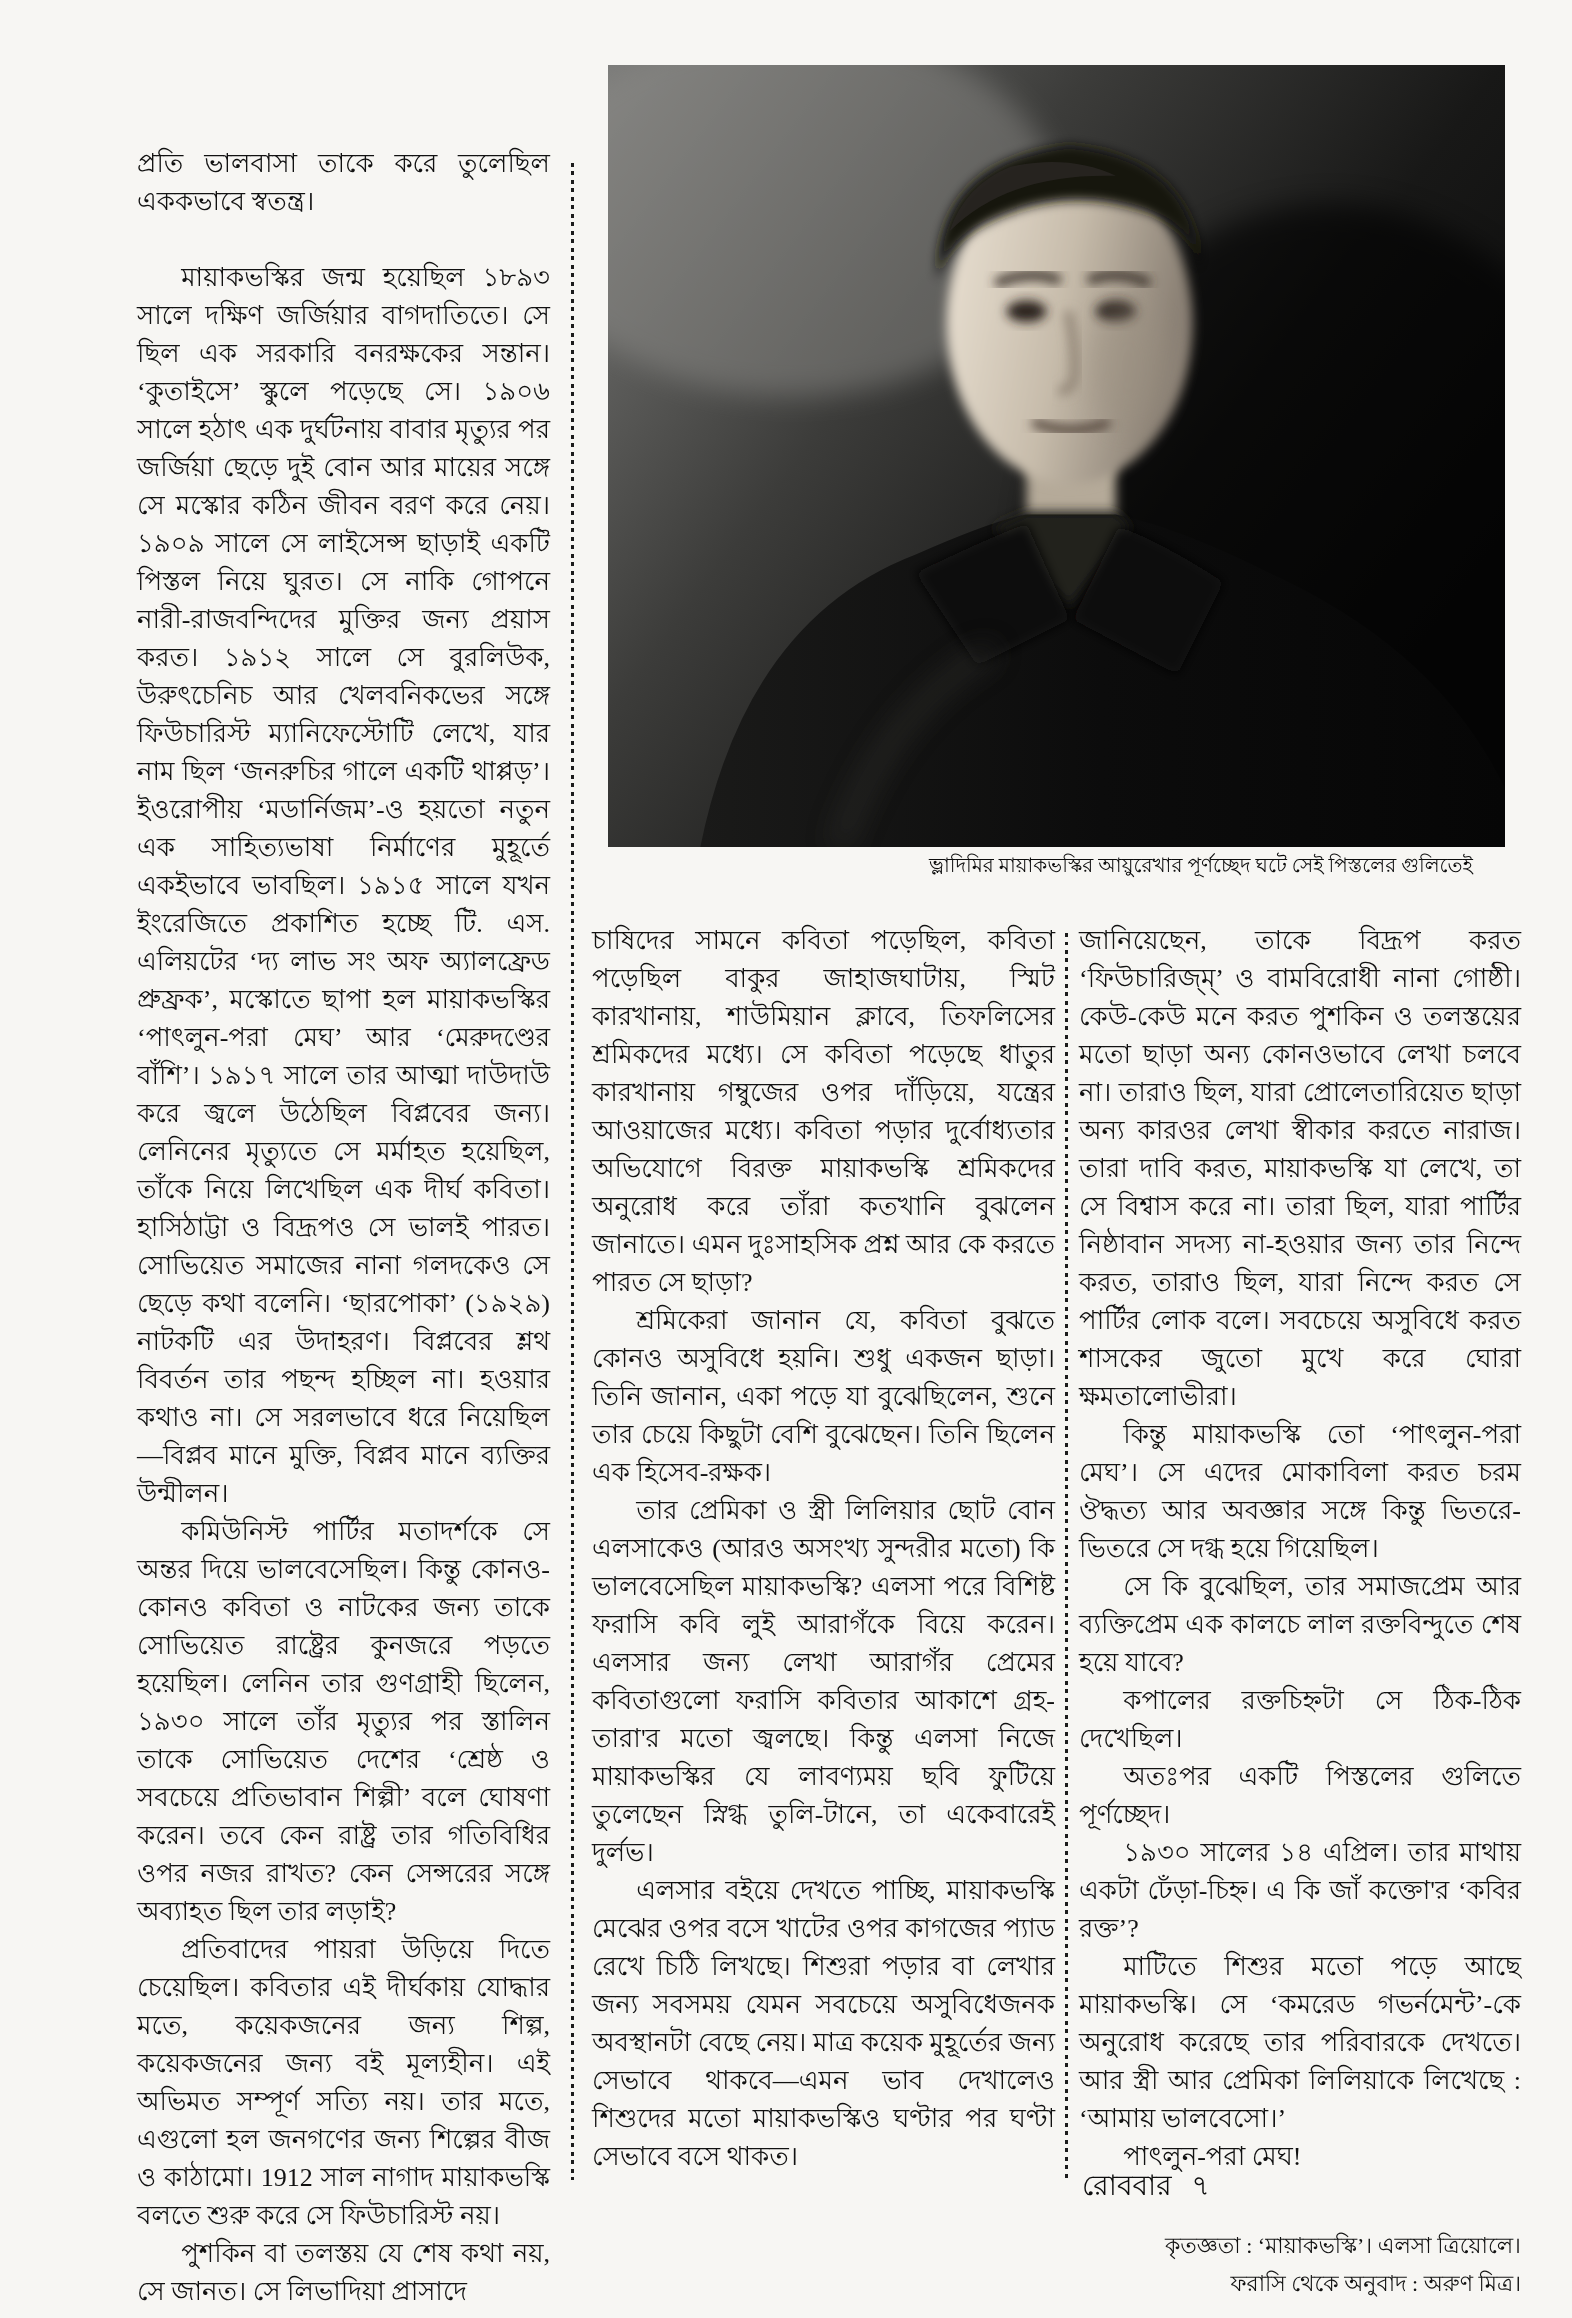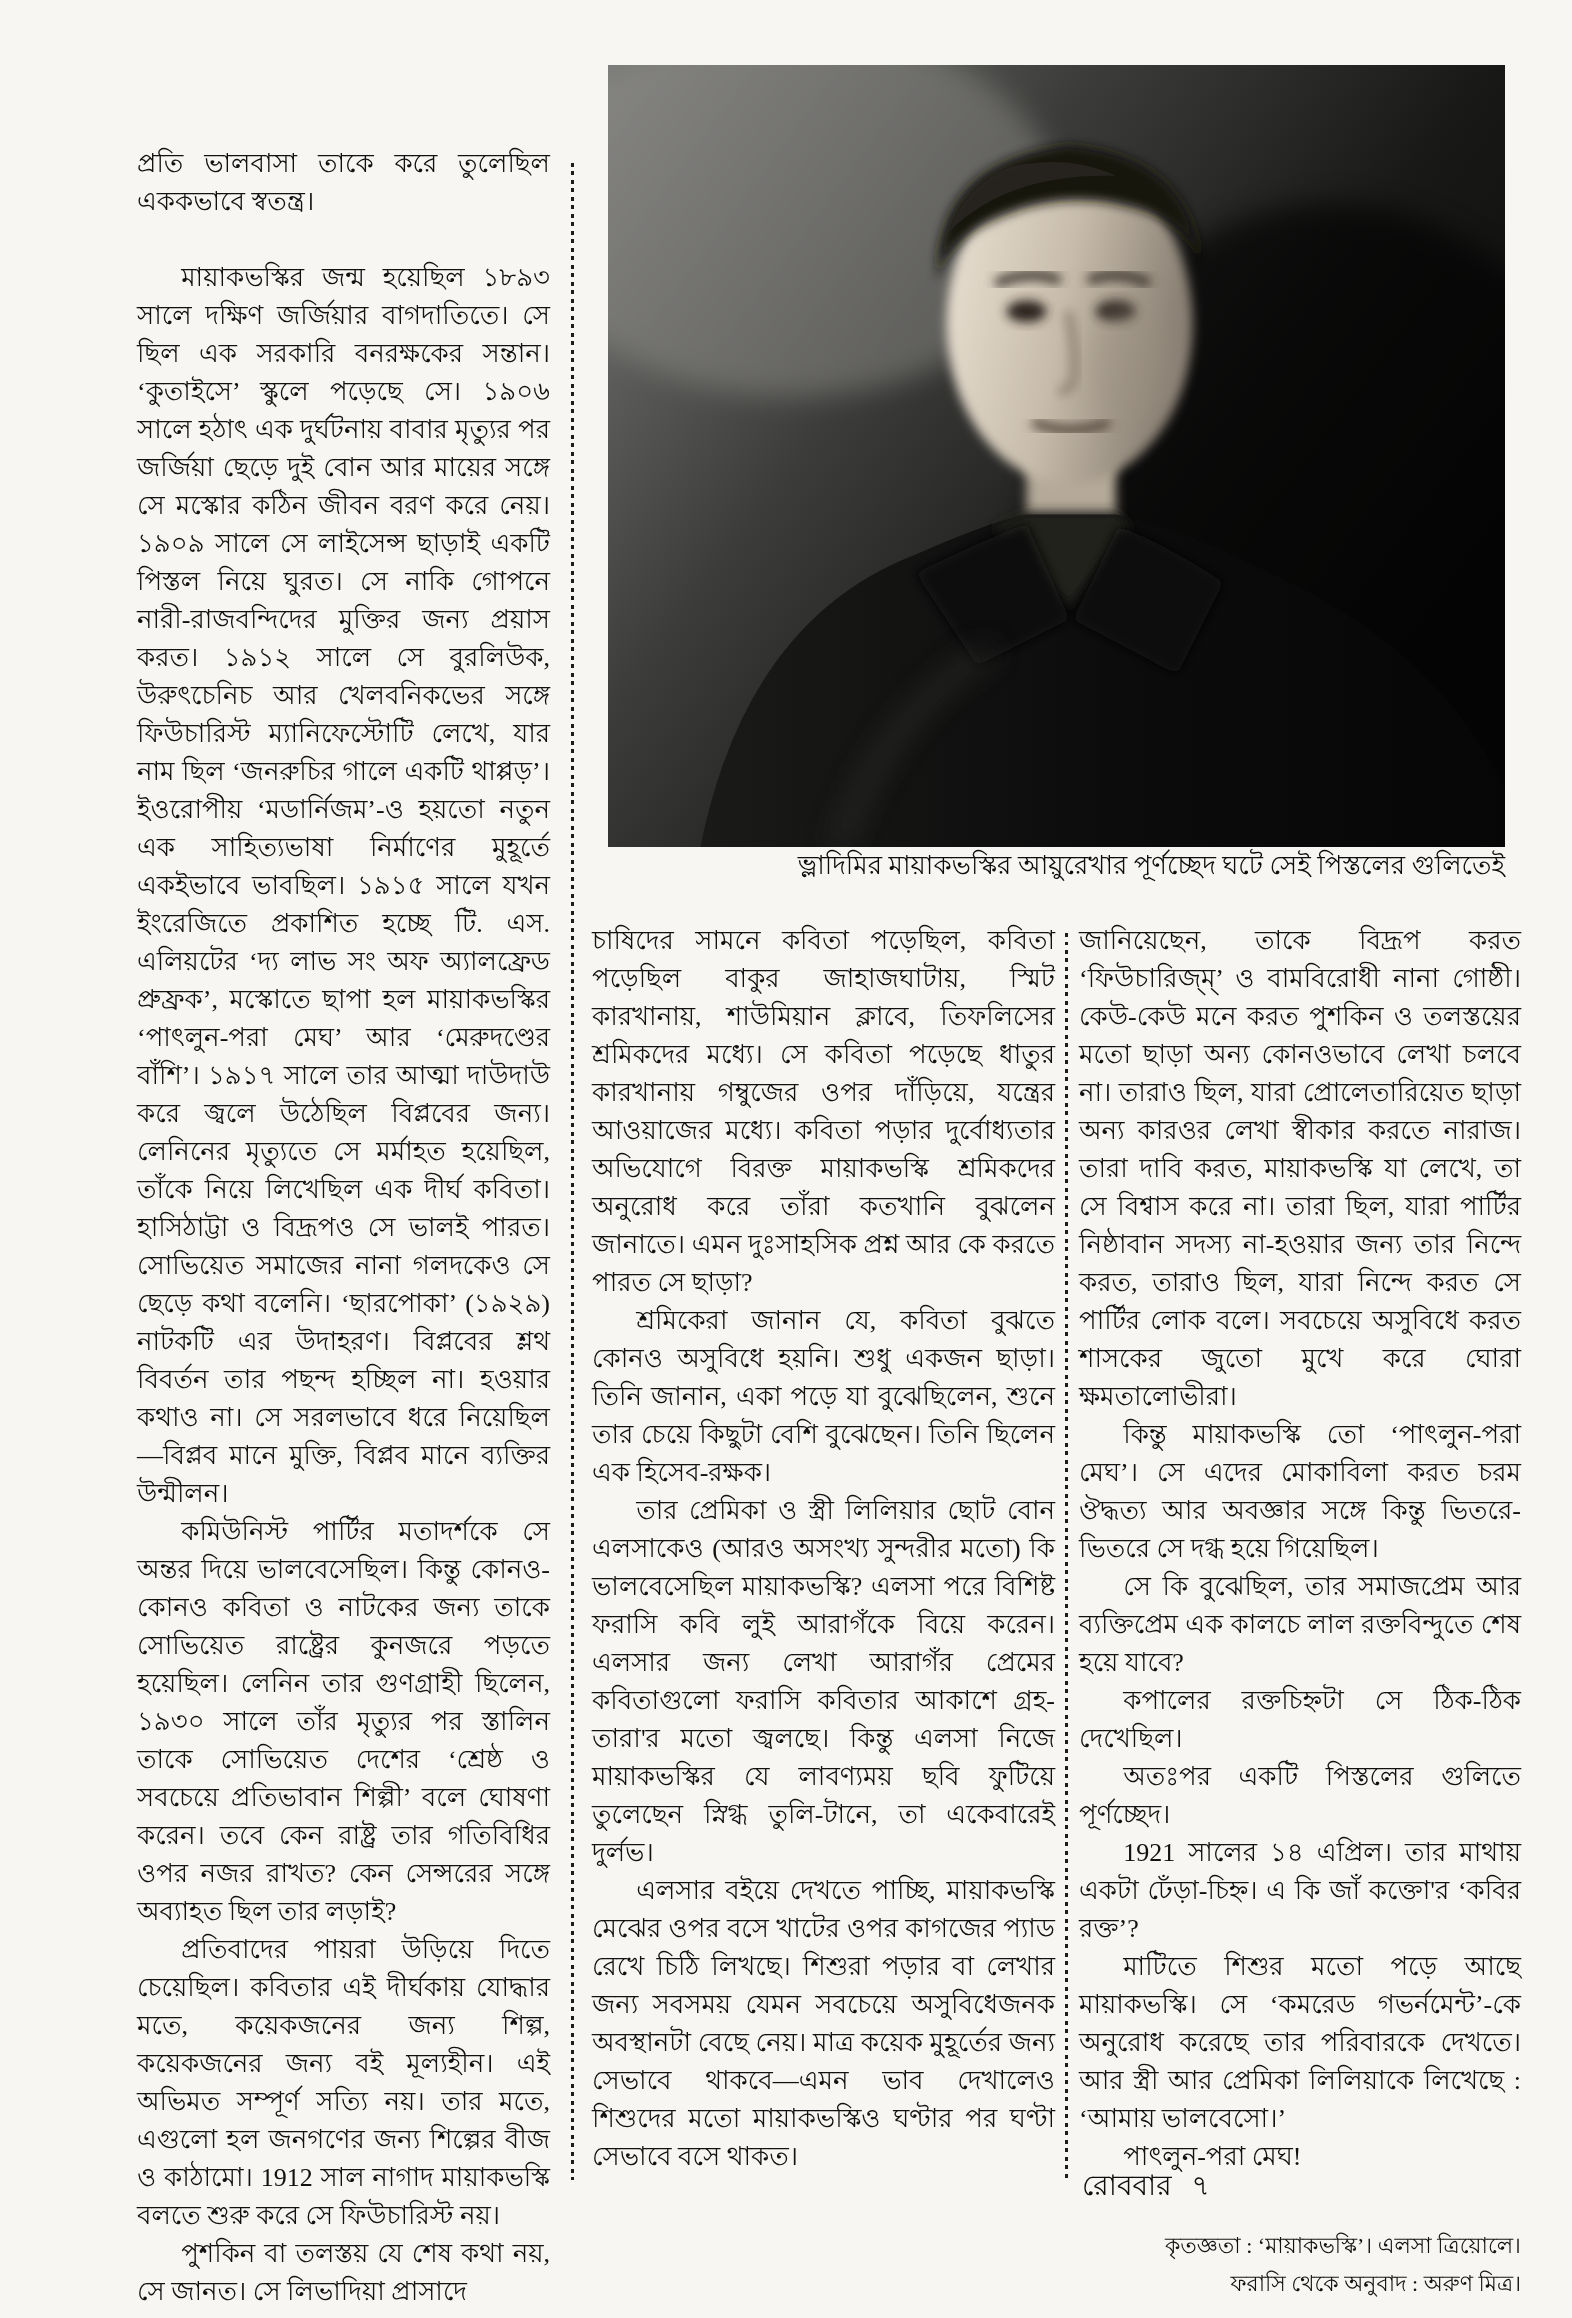--- a/index.html
+++ b/index.html
@@ -22,22 +22,22 @@
     background-image:repeating-linear-gradient(to bottom,#1c1c1c 0 3.8px,transparent 3.8px 8.5px);
   }
   .vdivider-1{left:571px;top:163px;height:2017px;}
   .vdivider-2{left:1065px;top:933px;height:1247px;}
   .photo{
     position:absolute;left:608px;top:65px;width:897px;height:782px;margin:0;
     background:#191919;overflow:hidden;
   }
   .photo svg{display:block;width:100%;height:100%;}
   .caption{
-    position:absolute;left:762px;top:850px;width:743px;
-    font-size:26px;line-height:31px;text-align:right;color:#0d0d0d;
+    position:absolute;left:730px;top:850px;width:743px;
+    font-size:20px;line-height:31px;text-align:right;color:#0d0d0d;
   }
   .credits{margin-top:51px;text-align:right;font-size:22px;line-height:38px;}
   .credits div{margin:0;}
   .footer{
     position:absolute;left:1082px;top:2168px;width:356px;
     font-size:28px;line-height:35px;color:#0d0d0d;
   }
   .footer .num{display:inline-block;margin-left:20px;}
 </style>
 </head>
@@ -123,21 +123,21 @@
   </div>
 
   <div class="vdivider vdivider-2"></div>
 
   <div class="col col-right">
     <p class="para">জানিয়েছেন, তাকে বিদ্রূপ করত ‘ফিউচারিজ্‌ম্‌’ ও বামবিরোধী নানা গোষ্ঠী। কেউ-কেউ মনে করত পুশকিন ও তলস্তয়ের মতো ছাড়া অন্য কোনওভাবে লেখা চলবে না। তারাও ছিল, যারা প্রোলেতারিয়েত ছাড়া অন্য কারওর লেখা স্বীকার করতে নারাজ। তারা দাবি করত, মায়াকভস্কি যা লেখে, তা সে বিশ্বাস করে না। তারা ছিল, যারা পার্টির নিষ্ঠাবান সদস্য না-হওয়ার জন্য তার নিন্দে করত, তারাও ছিল, যারা নিন্দে করত সে পার্টির লোক বলে। সবচেয়ে অসুবিধে করত শাসকের জুতো মুখে করে ঘোরা ক্ষমতালোভীরা।</p>
     <p class="para indent">কিন্তু মায়াকভস্কি তো ‘পাৎলুন-পরা মেঘ’। সে এদের মোকাবিলা করত চরম ঔদ্ধত্য আর অবজ্ঞার সঙ্গে কিন্তু ভিতরে-ভিতরে সে দগ্ধ হয়ে গিয়েছিল।</p>
     <p class="para indent">সে কি বুঝেছিল, তার সমাজপ্রেম আর ব্যক্তিপ্রেম এক কালচে লাল রক্তবিন্দুতে শেষ হয়ে যাবে?</p>
     <p class="para indent">কপালের রক্তচিহ্নটা সে ঠিক-ঠিক দেখেছিল।</p>
     <p class="para indent">অতঃপর একটি পিস্তলের গুলিতে পূর্ণচ্ছেদ।</p>
-    <p class="para indent">1921 সালের ১৪ এপ্রিল। তার মাথায় একটা ঢেঁড়া-চিহ্ন। এ কি জাঁ কক্তো'র ‘কবির রক্ত’?</p>
+    <p class="para indent">১৯৩০ সালের ১৪ এপ্রিল। তার মাথায় একটা ঢেঁড়া-চিহ্ন। এ কি জাঁ কক্তো'র ‘কবির রক্ত’?</p>
     <p class="para indent">মাটিতে শিশুর মতো পড়ে আছে মায়াকভস্কি। সে ‘কমরেড গভর্নমেন্ট’-কে অনুরোধ করেছে তার পরিবারকে দেখতে। আর স্ত্রী আর প্রেমিকা লিলিয়াকে লিখেছে : ‘আমায় ভালবেসো।’</p>
     <p class="para indent">পাৎলুন-পরা মেঘ!</p>
     <div class="credits">
       <div>কৃতজ্ঞতা : ‘মায়াকভস্কি’। এলসা ত্রিয়োলে।</div>
       <div>ফরাসি থেকে অনুবাদ :  অরুণ মিত্র।</div>
     </div>
   </div>
 
   <div class="footer">
     <span>রোববার</span><span class="num">৭</span>

